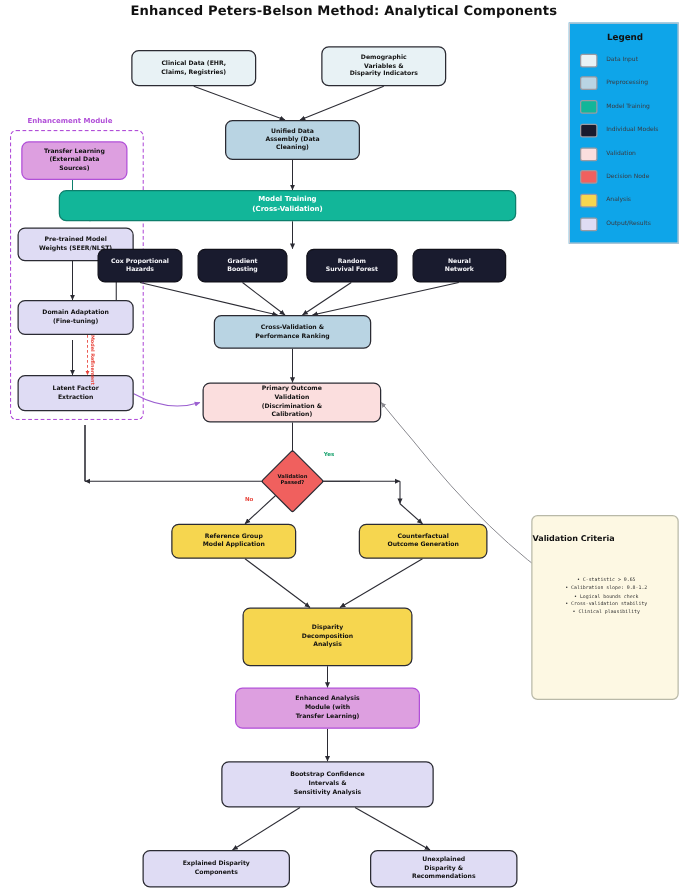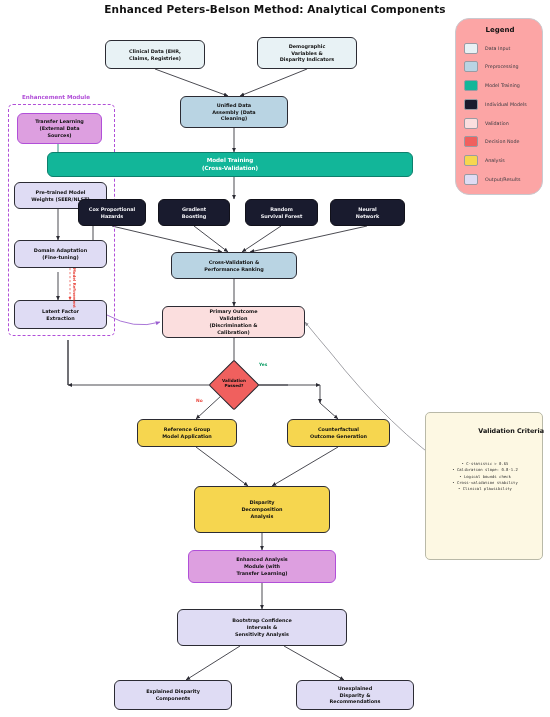--- a/index.html
+++ b/index.html
@@ -74,23 +74,23 @@
   .edge-label.vert {
     color: #e8453c;
     transform: rotate(90deg);
     transform-origin: left top;
     font-size: 3.9px;
   }
 
   .legend {
     position: absolute;
     left: 455px; top: 18px; width: 88px; height: 177px;
-    background: #fca5a5;
+    background: #0ea5e9;
     border: 1px solid #c9c9cf;
-    border-radius: 14px;
+    border-radius: 0;
   }
   .legend-title {
     position: absolute; top: 7px; left: 0; width: 88px;
     text-align: center; font-size: 7px; font-weight: bold; color: #111111;
   }
   .legend-items { position: absolute; top: 23px; left: 8px; width: 78px; }
   .legend-row {
     display: flex; align-items: center;
     height: 12px; margin-bottom: 6.8px;
   }
@@ -107,21 +107,21 @@
 
   .criteria {
     position: absolute;
     left: 425px; top: 412px; width: 118px; height: 148px;
     background: #fdf8e3;
     border: 1px solid #b9b9a8;
     border-radius: 5px;
   }
   .criteria-title {
     position: absolute; top: 14px; left: 0; width: 118px;
-    text-align: right; font-size: 6.4px; font-weight: bold; color: #111111;
+    text-align: left; font-size: 6.4px; font-weight: bold; color: #111111;
   }
   .criteria-body {
     position: absolute; top: 48px; left: 0; width: 118px;
     text-align: center;
     font-family: "DejaVu Sans Mono", "Liberation Mono", monospace;
     font-size: 3.9px; line-height: 1.62; color: #333333;
     white-space: pre-line;
   }
 </style>
 </head>

